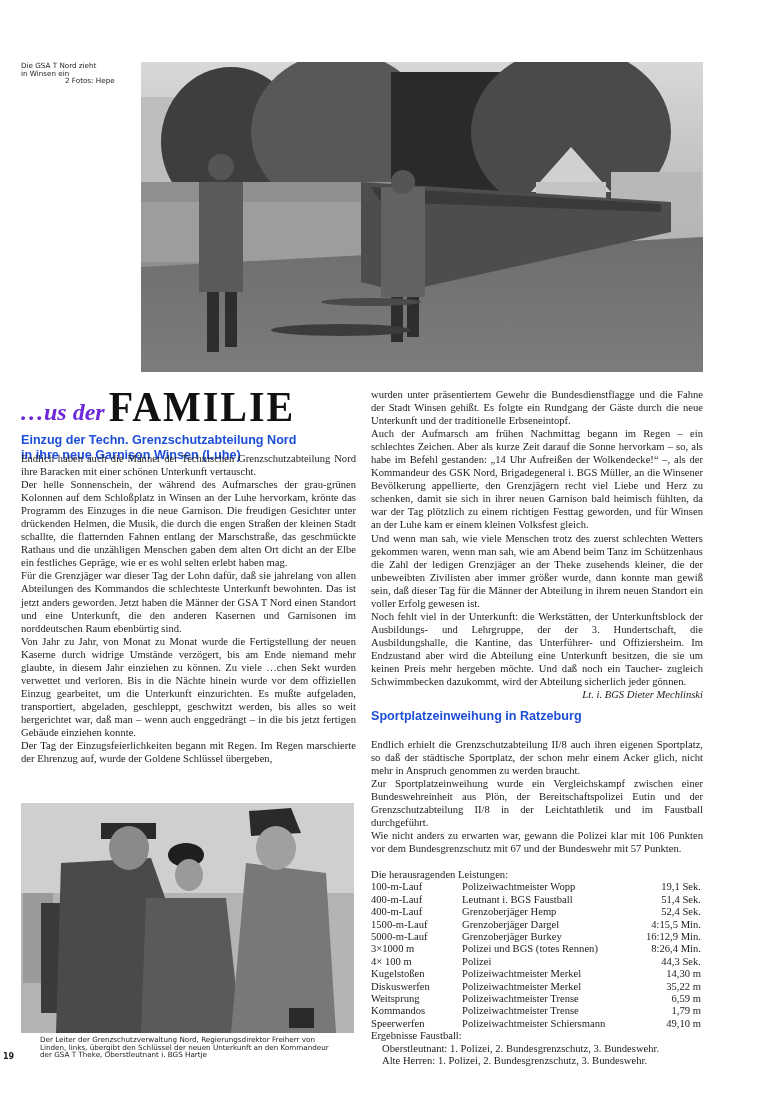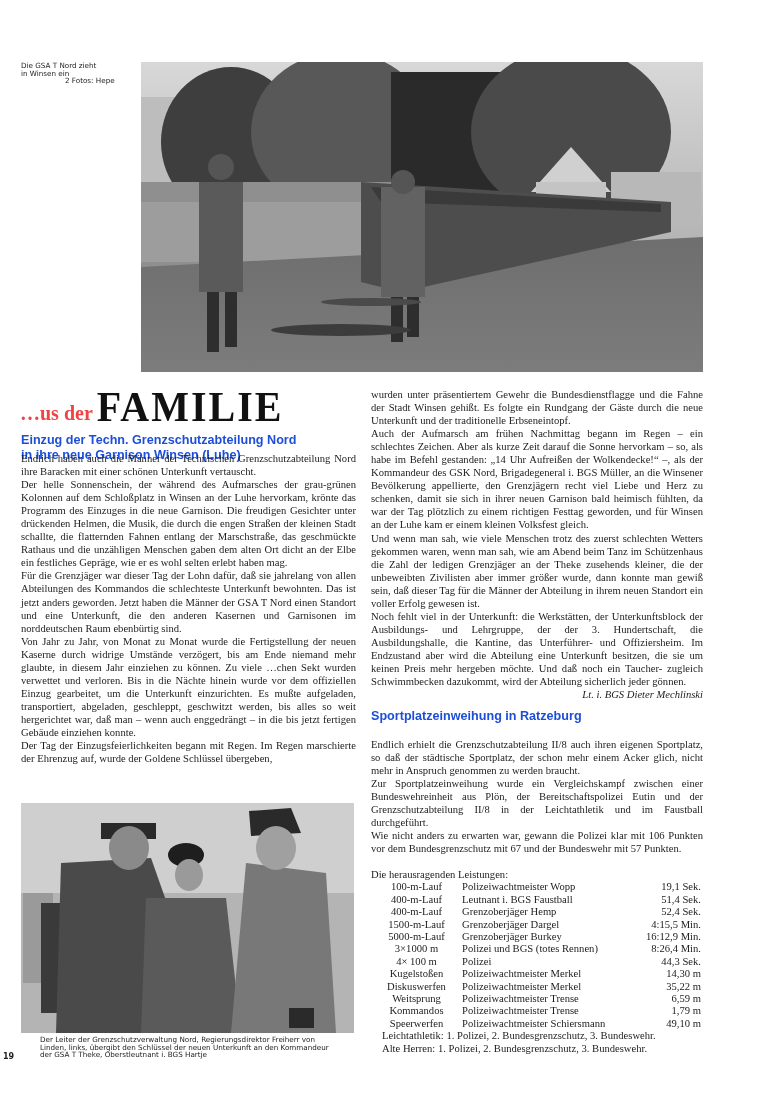--- a/index.html
+++ b/index.html
@@ -8,29 +8,29 @@
   .caption-sans { font-family: "DejaVu Sans", sans-serif; font-size: 7.2px; line-height: 7.6px; color: #222; }
   .serif { font-family: "Liberation Serif", serif; font-size: 10.6px; line-height: 13.05px; color: #1c1c1c; text-align: justify; }
   .serif p { margin: 0; }
   .head-sans { font-family: "Liberation Sans", sans-serif; font-weight: bold; font-size: 12.6px; line-height: 15px; color: #1d4ed8; }
 
   
   .photo { position: absolute; overflow: hidden; background: #8a8a8a; }
   .photo svg { display: block; width: 100%; height: 100%; }
 
   
-  .title-small { font-family: "Liberation Serif", serif; font-weight: bold; font-size: 20px; color: #ef4444; }
+  .title-small { font-family: "Liberation Serif", serif; font-style: italic; font-weight: bold; font-size: 24px; color: #6d28d9; }
   .title-big { font-family: "Liberation Serif", serif; font-weight: bold; font-size: 40px; letter-spacing: 2px; color: #111; transform: scaleY(1.05); display: inline-block; }
 
   .author { font-style: italic; float: right; }
 
   
   .results { position: absolute; left: 371px; top: 869px; width: 330px; font-family: "Liberation Serif", serif; font-size: 10.6px; line-height: 12.4px; color: #1c1c1c; }
   .res-row { display: flex; }
-  .res-disc { width: 91px; text-align: center; }
+  .res-disc { width: 91px; text-align: left; }
   .res-name { width: 170px; }
   .res-val { width: 69px; text-align: right; }
   .fb-row { padding-left: 11px; }
 
   .page-num { font-family: "DejaVu Sans", sans-serif; font-size: 8px; font-weight: bold; color: #222; }
 </style>
 </head>
 <body>
 
 <div class="abs caption-sans" style="left:21px; top:62px; width:110px;">
@@ -205,17 +205,18 @@
         <span class="res-disc">Kommandos</span>
         <span class="res-name">Polizeiwachtmeister Trense</span>
         <span class="res-val">1,79 m</span>
       </div>
       <div class="res-row">
         <span class="res-disc">Speerwerfen</span>
         <span class="res-name">Polizeiwachtmeister Schiersmann</span>
         <span class="res-val">49,10 m</span>
       </div>
     </div>
+  <div>Ergebnisse Faustball:</div>
   <div id="faustball-rows">
-      <div class="fb-row"><span>Leichtathletik:</span> <span>1. Polizei, 2. Bundesgrenzschutz, 3. Bundeswehr.</span></div>
+      <div class="fb-row"><span>Oberstleutnant:</span> <span>1. Polizei, 2. Bundesgrenzschutz, 3. Bundeswehr.</span></div>
       <div class="fb-row"><span>Alte Herren:</span> <span>1. Polizei, 2. Bundesgrenzschutz, 3. Bundeswehr.</span></div>
     </div>
 </div>
 
 </body></html>

